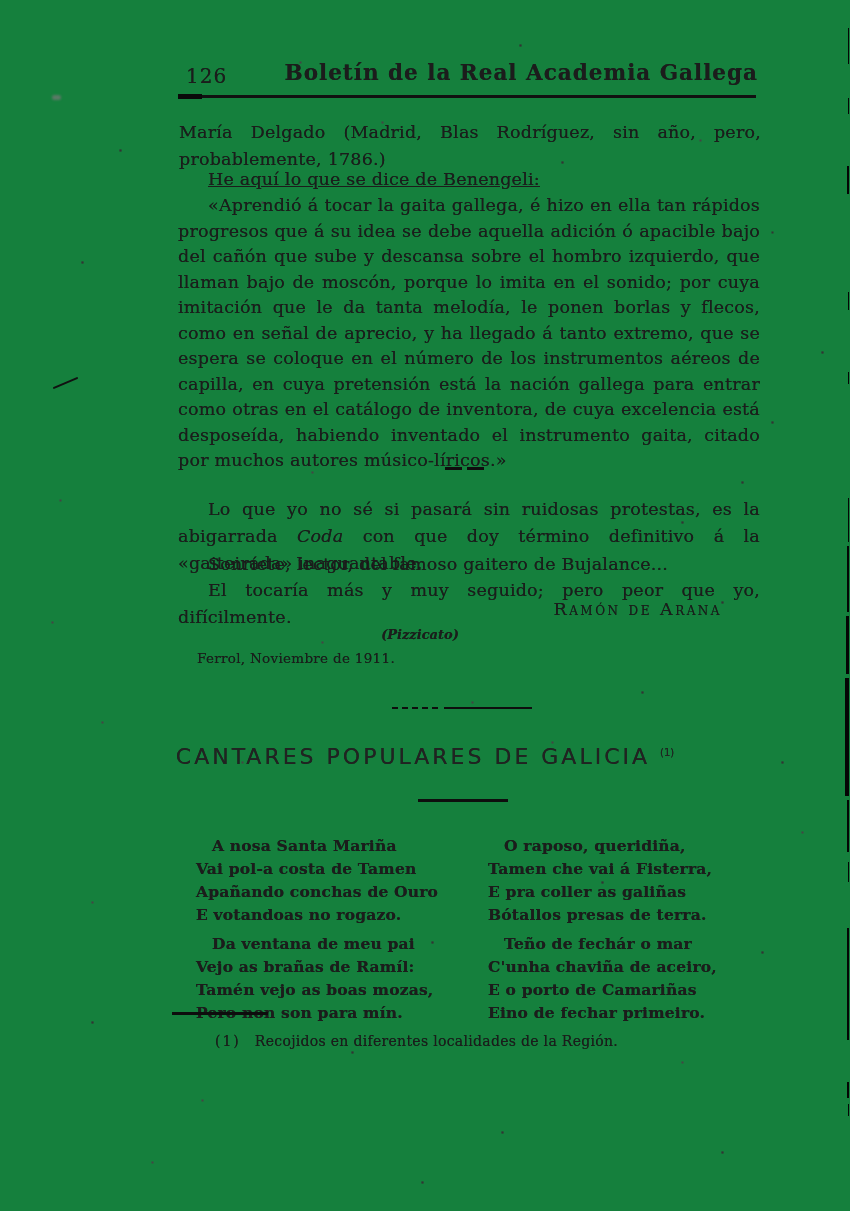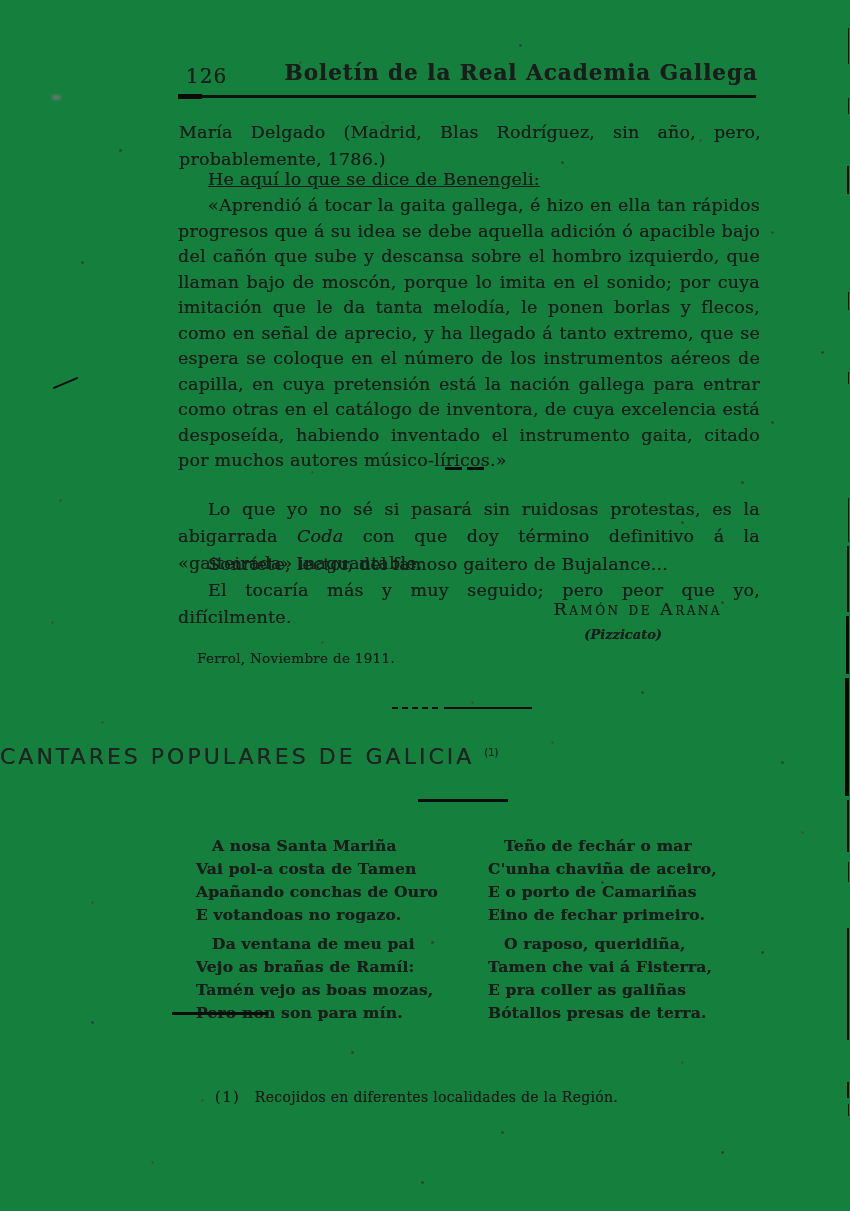--- a/index.html
+++ b/index.html
@@ -18,37 +18,37 @@
   #header-rule{left:178px;top:95px;width:578px;height:3px;background:#111;}
   #header-rule::before{content:"";position:absolute;left:0;top:-1px;width:24px;height:5px;background:#0a0a0a;}
   
   .bodytext{left:178px;width:582px;font-size:17.5px;line-height:27px;text-align:justify;letter-spacing:.2px;}
   .indent{text-indent:30px;}
   #quote-para{line-height:25.5px;}
   
   .bar{background:#0e0e0e;}
   #sig-name{left:188px;top:599px;width:534px;text-align:right;font-size:17.5px;
     font-variant:small-caps;letter-spacing:2.5px;}
-  #sig-sub{left:178px;top:627px;width:484px;text-align:right;font-size:13px;
+  #sig-sub{left:178px;top:627px;width:484px;text-align:center;font-size:13px;
     font-style:italic;font-weight:bold;}
   #dateline{left:197px;top:650px;font-size:13.5px;letter-spacing:.3px;text-align:right;}
   
-  #article2-title{left:0;top:744px;width:850px;
+  #article2-title{left:0;top:744px;width:850px;text-align:center;
     font-family:"DejaVu Sans","Liberation Sans",sans-serif;
     font-size:22px;letter-spacing:3px;color:#222;font-weight:normal;}
   #article2-title sup{font-size:10px;letter-spacing:0;}
   .verse-col{width:260px;font-size:15.5px;line-height:23px;font-weight:bold;letter-spacing:.2px;}
   #verse-col-left{left:196px;top:834px;}
   #verse-col-right{left:488px;top:834px;}
   .stanza{margin:0 0 6px 0;}
   .vline{display:block;}
   .vline.first{padding-left:16px;}
   
   #footnote-rule{left:172px;top:1012px;width:96px;height:3px;background:#0d0d0d;}
-  #footnote{left:215px;top:1089px;font-size:14px;letter-spacing:.3px;}
+  #footnote{left:215px;top:1033px;font-size:14px;letter-spacing:.3px;}
   #footnote .fn-mark{margin-right:14px;letter-spacing:2px;}
   
   #margin-smudge{left:52px;top:95px;width:9px;height:5px;background:#777;
     filter:blur(1px);opacity:.7;border-radius:2px;}
   #margin-slash{left:52px;top:382px;width:27px;height:2px;background:#111;
     transform:rotate(-23deg);border-radius:1px;}
   .edge-mark{position:absolute;background:#050505;}
   #noise{left:0;top:0;width:1px;height:1px;background:transparent;
     box-shadow:
       120px 150px 0 .6px #333, 300px 62px 0 .5px #444, 520px 45px 0 .6px #333,
@@ -110,30 +110,30 @@
     <p class="stanza">
       <span class="vline first">Da ventana de meu pai</span>
       <span class="vline">Vejo as brañas de Ramíl:</span>
       <span class="vline">Tamén vejo as boas mozas,</span>
       <span class="vline">Pero non son para mín.</span>
     </p>
   </div>
 
   <div id="verse-col-right" class="abs verse-col">
     <p class="stanza">
+      <span class="vline first">O raposo, queridiña,</span>
+      <span class="vline">Tamen che vai á Fisterra,</span>
+      <span class="vline">E pra coller as galiñas</span>
+      <span class="vline">Bótallos presas de terra.</span>
+    </p>
+    <p class="stanza">
       <span class="vline first">Teño de fechár o mar</span>
       <span class="vline">C'unha chaviña de aceiro,</span>
       <span class="vline">E o porto de Camariñas</span>
       <span class="vline">Eino de fechar primeiro.</span>
-    </p>
-    <p class="stanza">
-      <span class="vline first">O raposo, queridiña,</span>
-      <span class="vline">Tamen che vai á Fisterra,</span>
-      <span class="vline">E pra coller as galiñas</span>
-      <span class="vline">Bótallos presas de terra.</span>
     </p>
   </div>
 
   <div id="footnote-rule" class="abs"></div>
   <div id="footnote" class="abs"><span class="fn-mark">(1)</span><span>Recojidos en diferentes localidades de la Región.</span></div>
 
   <div id="margin-smudge" class="abs"></div>
   <div id="margin-slash" class="abs"></div>
   <div>
     <div class="edge-mark" style="left:848px;top:28px;width:1px;height:36px;"></div>

